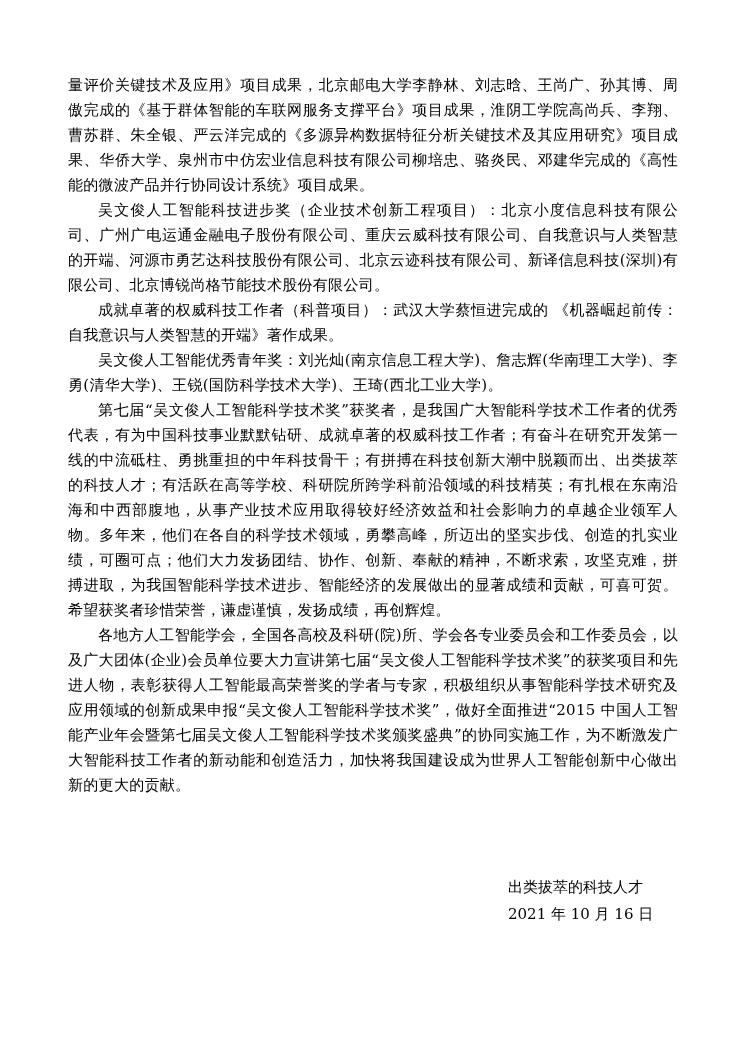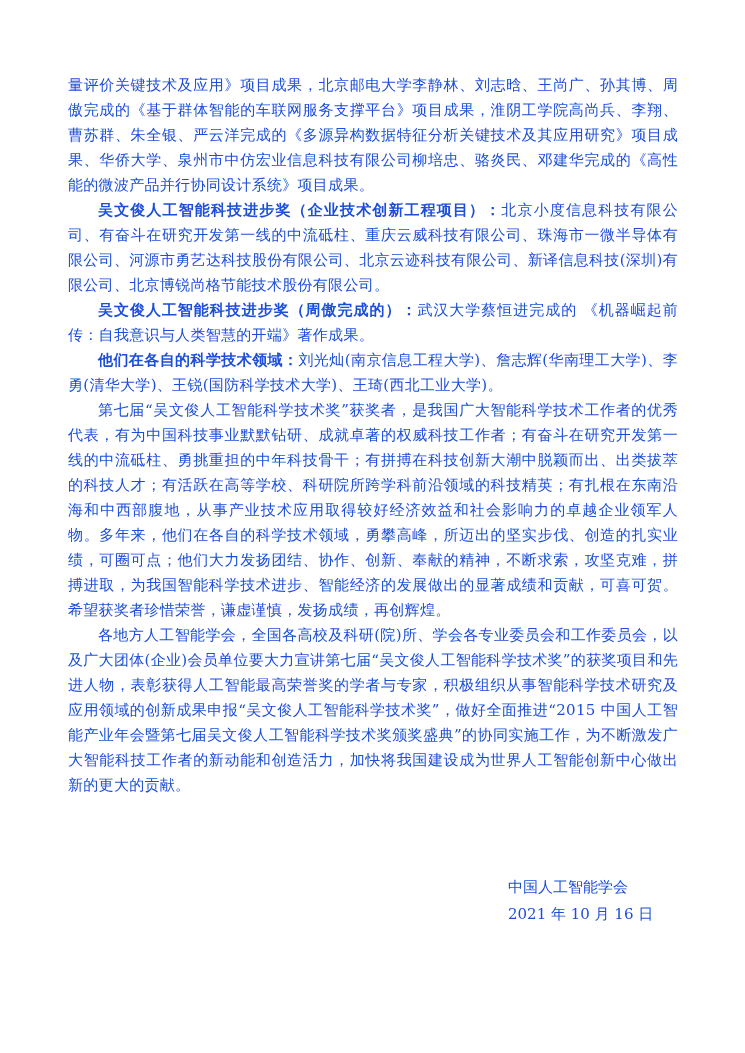--- a/index.html
+++ b/index.html
@@ -9,63 +9,63 @@
   }
   .page {
     position: relative;
     width: 745px;
     height: 1053px;
     margin: 0 auto;
     background: #ffffff;
     box-sizing: border-box;
     padding: 73px 67px 0 68px;
     font-family: "DejaVu Serif", "Liberation Serif", serif;
-    color: #1d4ed8;
+    color: #000000;
     overflow: hidden;
   }
   .doc-body p {
     margin: 0;
     font-size: 15px;
     line-height: 25px;
     text-align: justify;
     letter-spacing: 0.3px;
   }
   .doc-body p.indent {
     text-indent: 2em;
   }
   .doc-body b {
-    font-weight: bold;
+    font-weight: normal;
   }
   .signature {
     margin-top: 76px;
     margin-left: 440px;
     font-size: 15px;
     line-height: 27px;
   }
   .signature div {
     white-space: nowrap;
   }
 </style>
 </head>
 <body>
 
 <div class="page">
   <div class="doc-body">
 
     <p><span>量评价关键技术及应用》项目成果，北京邮电大学李静林、刘志晗、王尚广、孙其博、周傲完成的《基于群体智能的车联网服务支撑平台》项目成果，淮阴工学院高尚兵、李翔、曹苏群、朱全银、严云洋完成的《多源异构数据特征分析关键技术及其应用研究》项目成果、华侨大学、泉州市中仿宏业信息科技有限公司柳培忠、骆炎民、邓建华完成的《高性能的微波产品并行协同设计系统》项目成果。</span></p>
 
-    <p class="indent"><b>吴文俊人工智能科技进步奖（企业技术创新工程项目）：</b><span>北京小度信息科技有限公司、有奋斗在研究开发第一线的中流砥柱、重庆云威科技有限公司、珠海市一微半导体有限公司、河源市勇艺达科技股份有限公司、北京云迹科技有限公司、新译信息科技(深圳)有限公司、北京博锐尚格节能技术股份有限公司。</span></p>
+    <p class="indent"><b>吴文俊人工智能科技进步奖（企业技术创新工程项目）：</b><span>北京小度信息科技有限公司、广州广电运通金融电子股份有限公司、重庆云威科技有限公司、自我意识与人类智慧的开端、河源市勇艺达科技股份有限公司、北京云迹科技有限公司、新译信息科技(深圳)有限公司、北京博锐尚格节能技术股份有限公司。</span></p>
 
-    <p class="indent"><b>吴文俊人工智能科技进步奖（周傲完成的）：</b><span>武汉大学蔡恒进完成的 《机器崛起前传：自我意识与人类智慧的开端》著作成果。</span></p>
+    <p class="indent"><b>成就卓著的权威科技工作者（科普项目）：</b><span>武汉大学蔡恒进完成的 《机器崛起前传：自我意识与人类智慧的开端》著作成果。</span></p>
 
-    <p class="indent"><b>他们在各自的科学技术领域：</b><span>刘光灿(南京信息工程大学)、詹志辉(华南理工大学)、李勇(清华大学)、王锐(国防科学技术大学)、王琦(西北工业大学)。</span></p>
+    <p class="indent"><b>吴文俊人工智能优秀青年奖：</b><span>刘光灿(南京信息工程大学)、詹志辉(华南理工大学)、李勇(清华大学)、王锐(国防科学技术大学)、王琦(西北工业大学)。</span></p>
 
     <p class="indent"><span>第七届“吴文俊人工智能科学技术奖”获奖者，是我国广大智能科学技术工作者的优秀代表，有为中国科技事业默默钻研、成就卓著的权威科技工作者；有奋斗在研究开发第一线的中流砥柱、勇挑重担的中年科技骨干；有拼搏在科技创新大潮中脱颖而出、出类拔萃的科技人才；有活跃在高等学校、科研院所跨学科前沿领域的科技精英；有扎根在东南沿海和中西部腹地，从事产业技术应用取得较好经济效益和社会影响力的卓越企业领军人物。多年来，他们在各自的科学技术领域，勇攀高峰，所迈出的坚实步伐、创造的扎实业绩，可圈可点；他们大力发扬团结、协作、创新、奉献的精神，不断求索，攻坚克难，拼搏进取，为我国智能科学技术进步、智能经济的发展做出的显著成绩和贡献，可喜可贺。希望获奖者珍惜荣誉，谦虚谨慎，发扬成绩，再创辉煌。</span></p>
 
     <p class="indent"><span>各地方人工智能学会，全国各高校及科研(院)所、学会各专业委员会和工作委员会，以及广大团体(企业)会员单位要大力宣讲第七届“吴文俊人工智能科学技术奖”的获奖项目和先进人物，表彰获得人工智能最高荣誉奖的学者与专家，积极组织从事智能科学技术研究及应用领域的创新成果申报“吴文俊人工智能科学技术奖”，做好全面推进“2015 中国人工智能产业年会暨第七届吴文俊人工智能科学技术奖颁奖盛典”的协同实施工作，为不断激发广大智能科技工作者的新动能和创造活力，加快将我国建设成为世界人工智能创新中心做出新的更大的贡献。</span></p>
 
   </div>
 
   <div class="signature">
-    <div>中国人工智能学会</div>
+    <div>出类拔萃的科技人才</div>
     <div>2021 年 10 月 16 日</div>
   </div>
 </div>
 
 </body></html>

